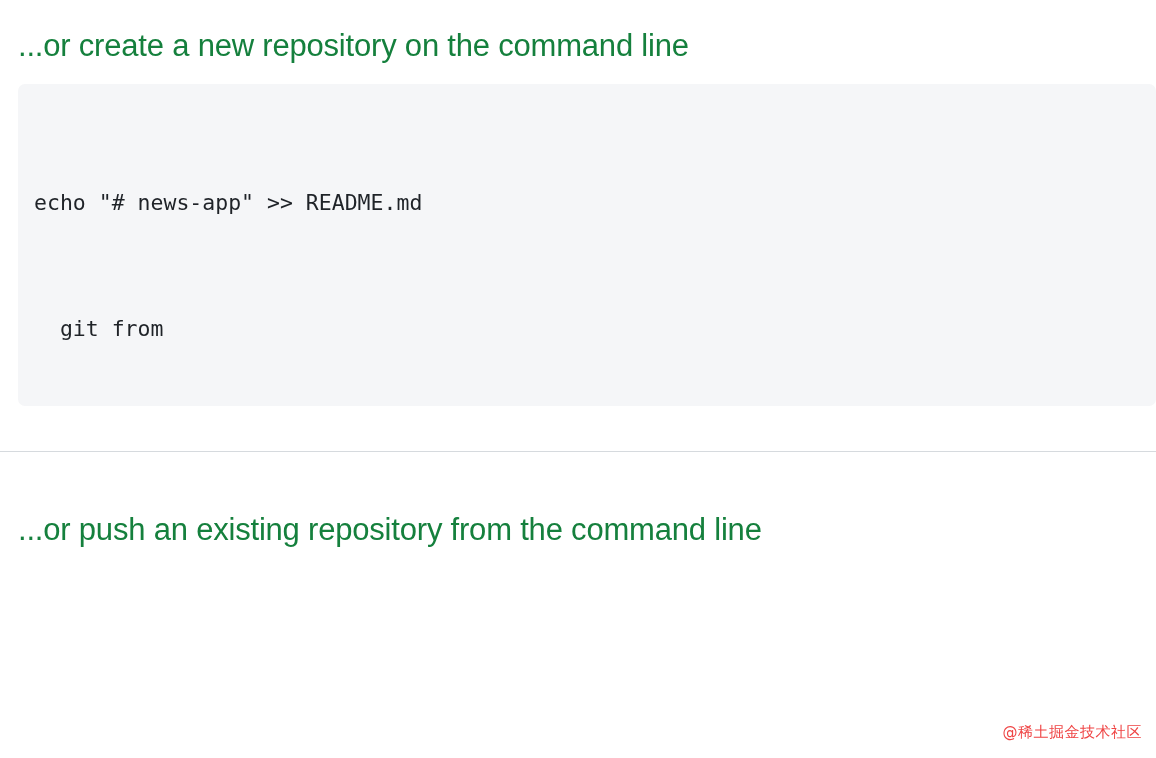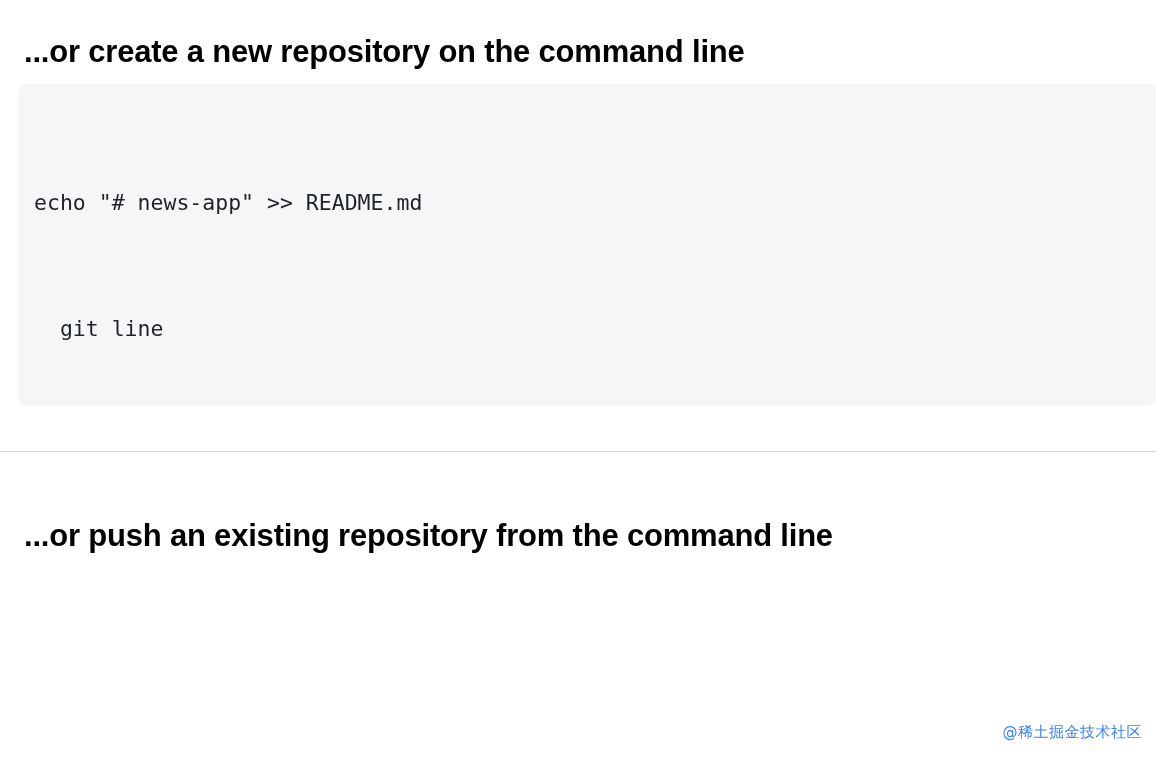--- a/index.html
+++ b/index.html
@@ -18,26 +18,26 @@
 
   .page {
     position: relative;
     width: 1156px;
     height: 758px;
     box-sizing: border-box;
   }
 
   .section-heading {
     font-family: "Liberation Sans", sans-serif;
-    font-weight: bold;
+    font-weight: normal;
     font-size: 31px;
     line-height: 1.15;
-    color: #000000;
+    color: #15803d;
     letter-spacing: -0.2px;
-    margin: 6px;
+    margin: 0;
     padding: 0;
     white-space: nowrap;
   }
 
   .code-block {
     background: #f5f6f8;
     border-radius: 7px;
     box-sizing: border-box;
     font-family: "DejaVu Sans Mono", "Liberation Mono", monospace;
     font-size: 21.5px;
@@ -100,36 +100,36 @@
     height: 148px;
     padding: 14px 0 14px 16px;
   }
 
   .watermark {
     position: absolute;
     right: 14px;
     bottom: 16px;
     font-family: "DejaVu Sans", sans-serif;
     font-size: 15px;
-    color: #3b82f6;
+    color: #ef4444;
     letter-spacing: 0.5px;
     user-select: none;
     white-space: nowrap;
   }
 </style>
 </head>
 <body>
 
 <div class="page">
 
   <h2 class="section-heading" id="heading-1">...or create a new repository on the command line</h2>
 
   <div class="code-block" id="code-block-1">
     <div class="code-line">echo "# news-app" &gt;&gt; README.md</div>
-    <div class="code-line">  git line</div>
+    <div class="code-line">  git from</div>
     
     
     
     
     
   </div>
 
   <hr class="divider" id="section-divider">
 
   <h2 class="section-heading" id="heading-2">...or push an existing repository from the command line</h2>

